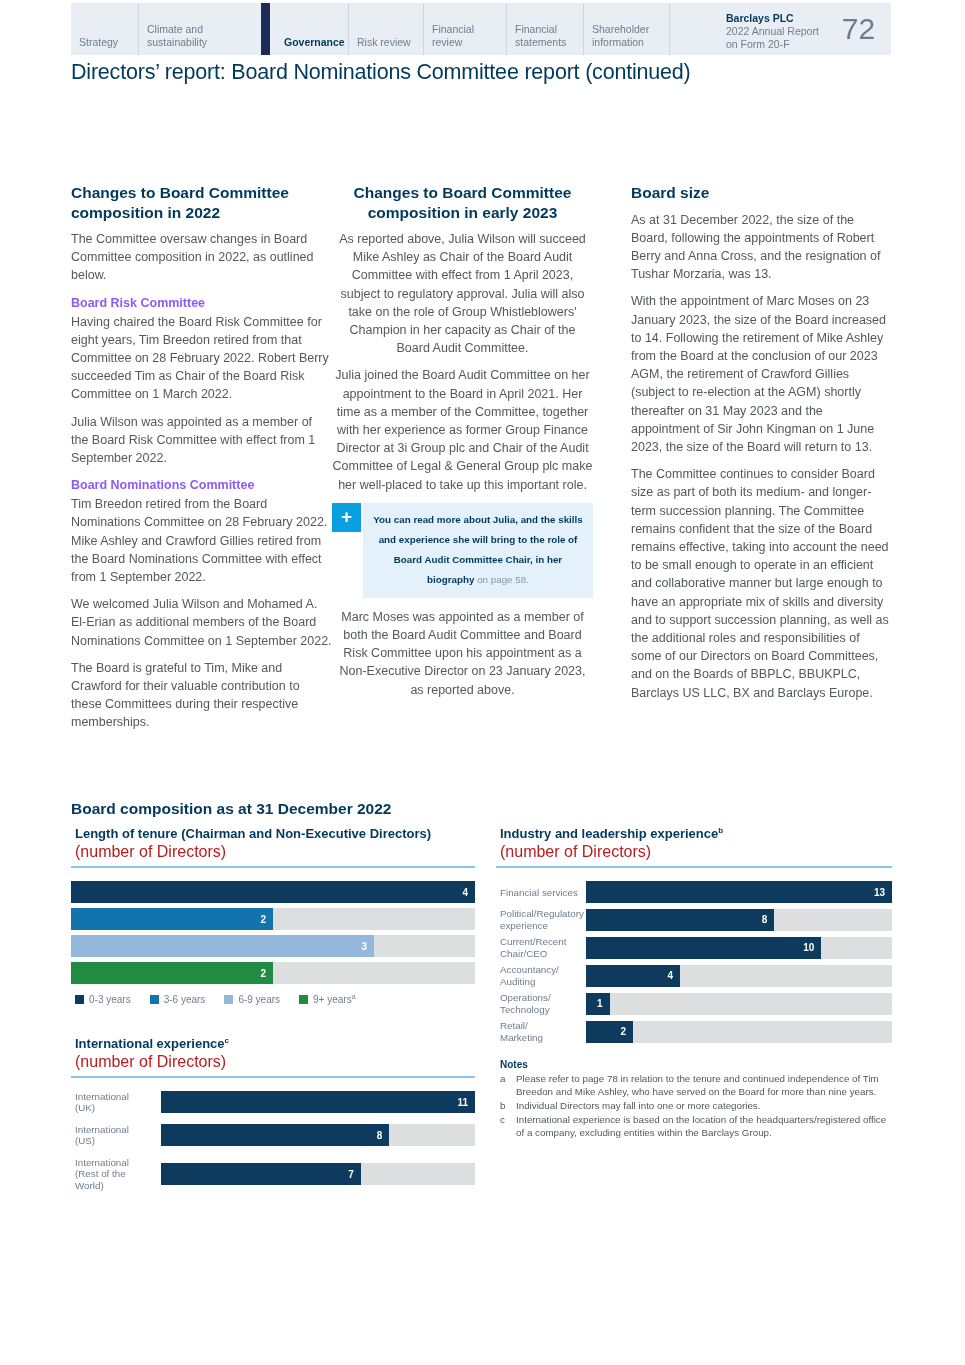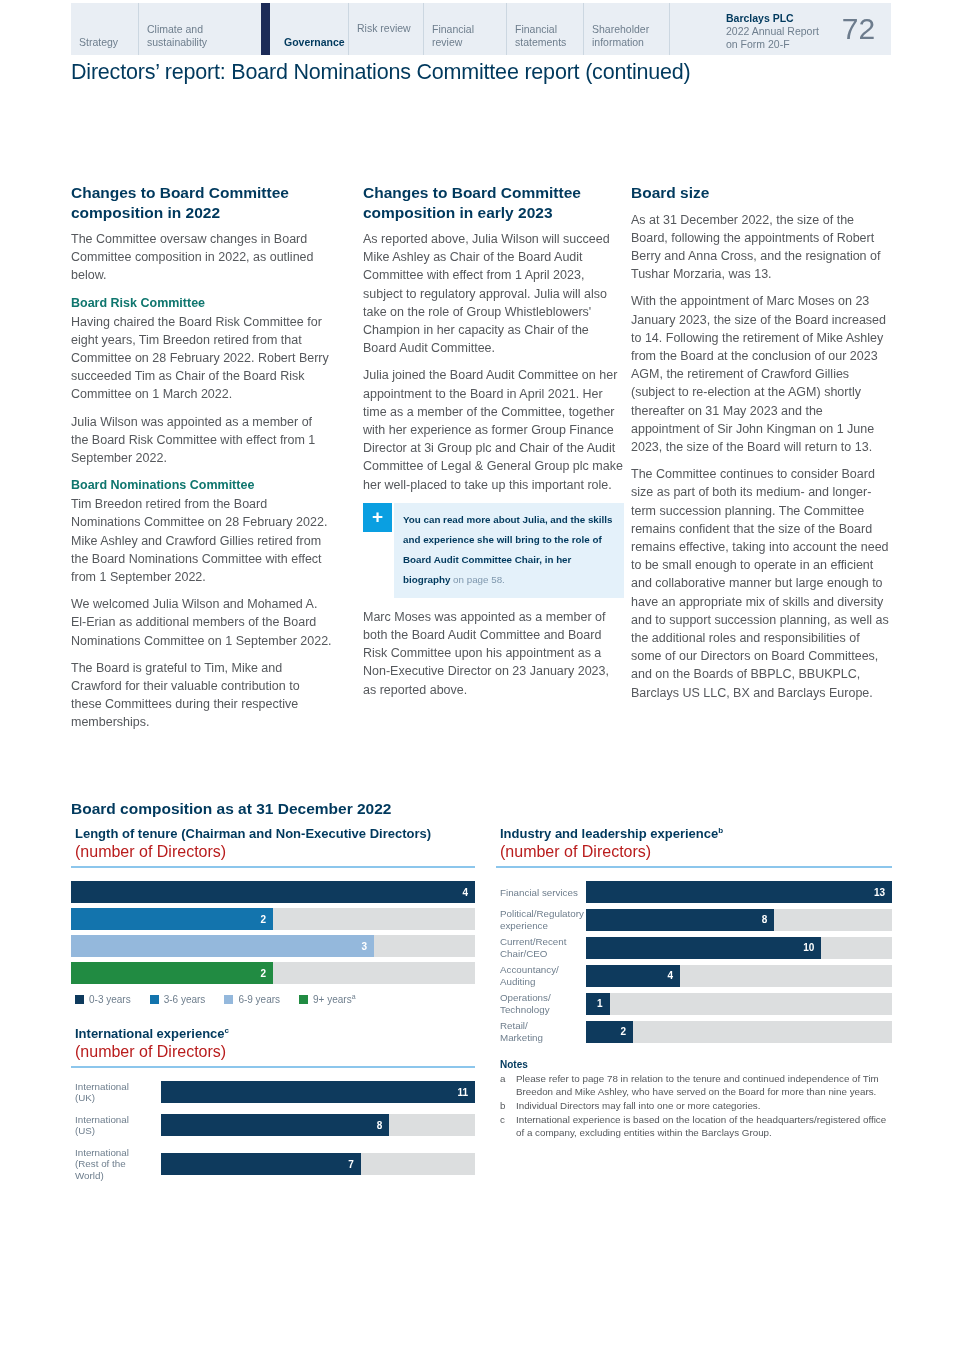--- a/index.html
+++ b/index.html
@@ -13,44 +13,44 @@
   .header {
     position:absolute; left:71px; top:3px; width:820px; height:52px;
     background:#e9eef4; display:flex; box-sizing:border-box;
   }
   .tab {
     box-sizing:border-box; display:flex; align-items:flex-end;
     padding:5px 8px 7px 8px; font-size:10.5px; line-height:12.5px;
     color:#6e7e8d; border-right:1px solid #ccd7e1; cursor:default;
   }
   .tab.w1{width:68px;} .tab.w2{width:122px; border-right:none;}
-  .tab.w3{width:88px;} .tab.w4{width:75px;align-items:center;} .tab.w5{width:83px;}
+  .tab.w3{width:88px;} .tab.w4{width:75px;} .tab.w5{width:83px;}
   .tab.w6{width:77px;} .tab.w7{width:86px;}
   .tab.active { position:relative; padding-left:23px; color:#00395d; font-weight:bold;align-items:flex-end; }
   .gov-bar { position:absolute; left:0; top:0; bottom:0; width:9px; background:#1c2b57; }
   .head-spacer { flex:1; }
   .brand { width:100px; padding-top:9px; font-size:10.5px; line-height:13px; color:#6e7e8d; }
   .brand .b1 { color:#00395d; font-weight:bold; }
   .pagenum {
     width:65px; display:flex; align-items:center; justify-content:center;
     font-size:30px; color:#6d7c8d; font-weight:normal;
   }
 
   
   .page-title {
     position:absolute; left:71px; top:60px; width:830px;
     font-size:21.5px; color:#00395d; letter-spacing:-0.2px;
   }
 
   
   .col { position:absolute; top:183px; width:261px; }
-  .col.c1{ left:71px; } .col.c2{ left:363px; } .col.c3{ left:631px; }
+  .col.c1{ left:71px; } .col.c2{ left:332px;text-align:center; } .col.c3{ left:631px; }
   .col h2 { font-size:15.5px; line-height:19.5px; color:#00395d; margin:0 0 8px 0; font-weight:bold; }
   .col p  { font-size:12.5px; line-height:18.2px; color:#55585c; margin:0 0 9px 0; }
-  .col h3 { font-size:12.5px; line-height:18px; color:#0f766e; margin:3px 0 1px 0; font-weight:bold; }
+  .col h3 { font-size:12.5px; line-height:18px; color:#8b5cf6; margin:3px 0 1px 0; font-weight:bold; }
 
   
   .callout { display:flex; align-items:flex-start; margin:6px 0 10px 0; }
   .plus-box {
     width:29px; height:29px; flex:none; background:#0a9fe1; color:#ffffff;
     display:flex; align-items:center; justify-content:center;
     font-size:19px; font-weight:bold;
   }
   .callout-text {
     background:#e4f1fa; margin-left:2px; padding:7px 9px 8px 9px;
@@ -82,21 +82,21 @@
   }
   .bar-track { flex:1; height:22px; background:#dcdedf; position:relative; overflow:hidden; }
   .bar-fill { height:100%; display:flex; align-items:center; justify-content:flex-end; }
   .bar-value { color:#ffffff; font-size:10px; font-weight:bold; padding-right:7px; }
 
   .legend { display:flex; gap:19px; margin-top:9px; padding-left:4px; }
   .legend-item { display:flex; align-items:center; gap:5px; font-size:10px; color:#6e7e8d; }
   .legend-swatch { width:9px; height:9px; flex:none; }
   .legend-item sup { font-size:7px; }
 
-  .chart-block-2 { margin-top:20px; }
+  .chart-block-2 { margin-top:30px; }
 
   
   .notes { margin-top:16px; padding-left:4px; }
   .notes-title { font-size:10px; font-weight:bold; color:#00395d; margin-bottom:3px; }
   .note { display:flex; font-size:9.8px; line-height:12.8px; color:#55585c; margin-bottom:1px; }
   .note .nid { width:16px; flex:none; }
   .note .ntext { flex:1; }
 </style>
 </head>
 <body>

